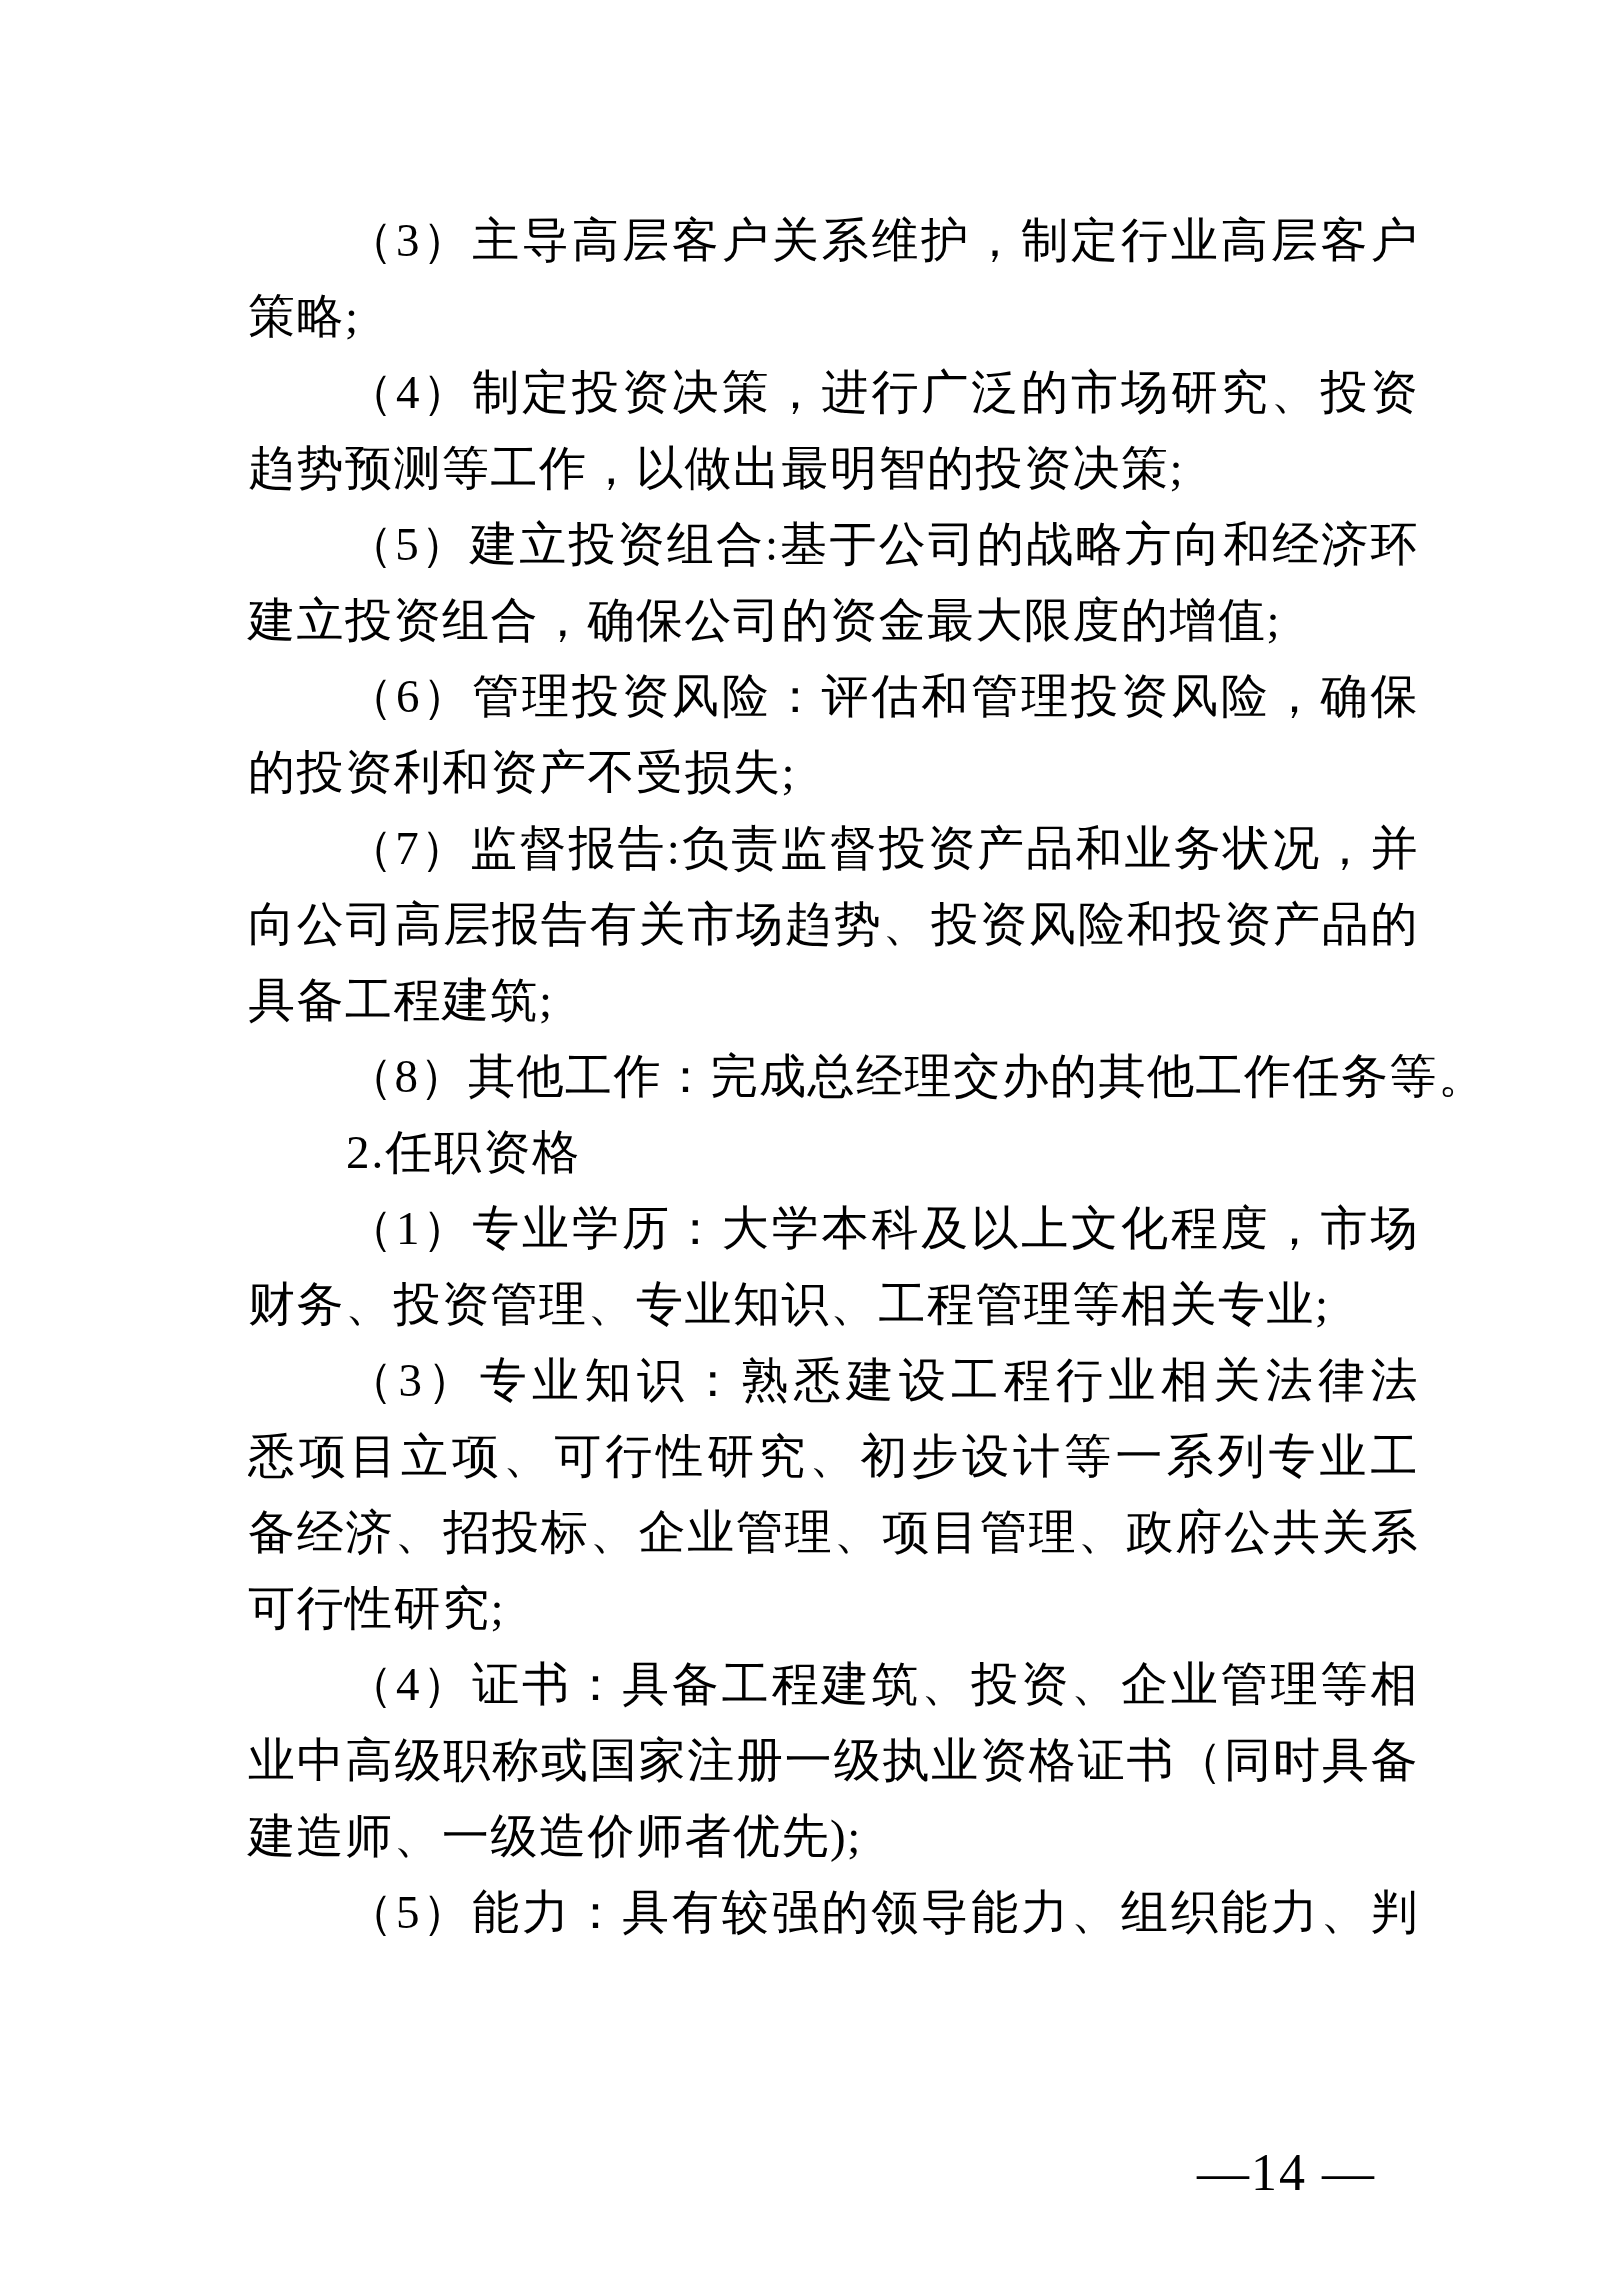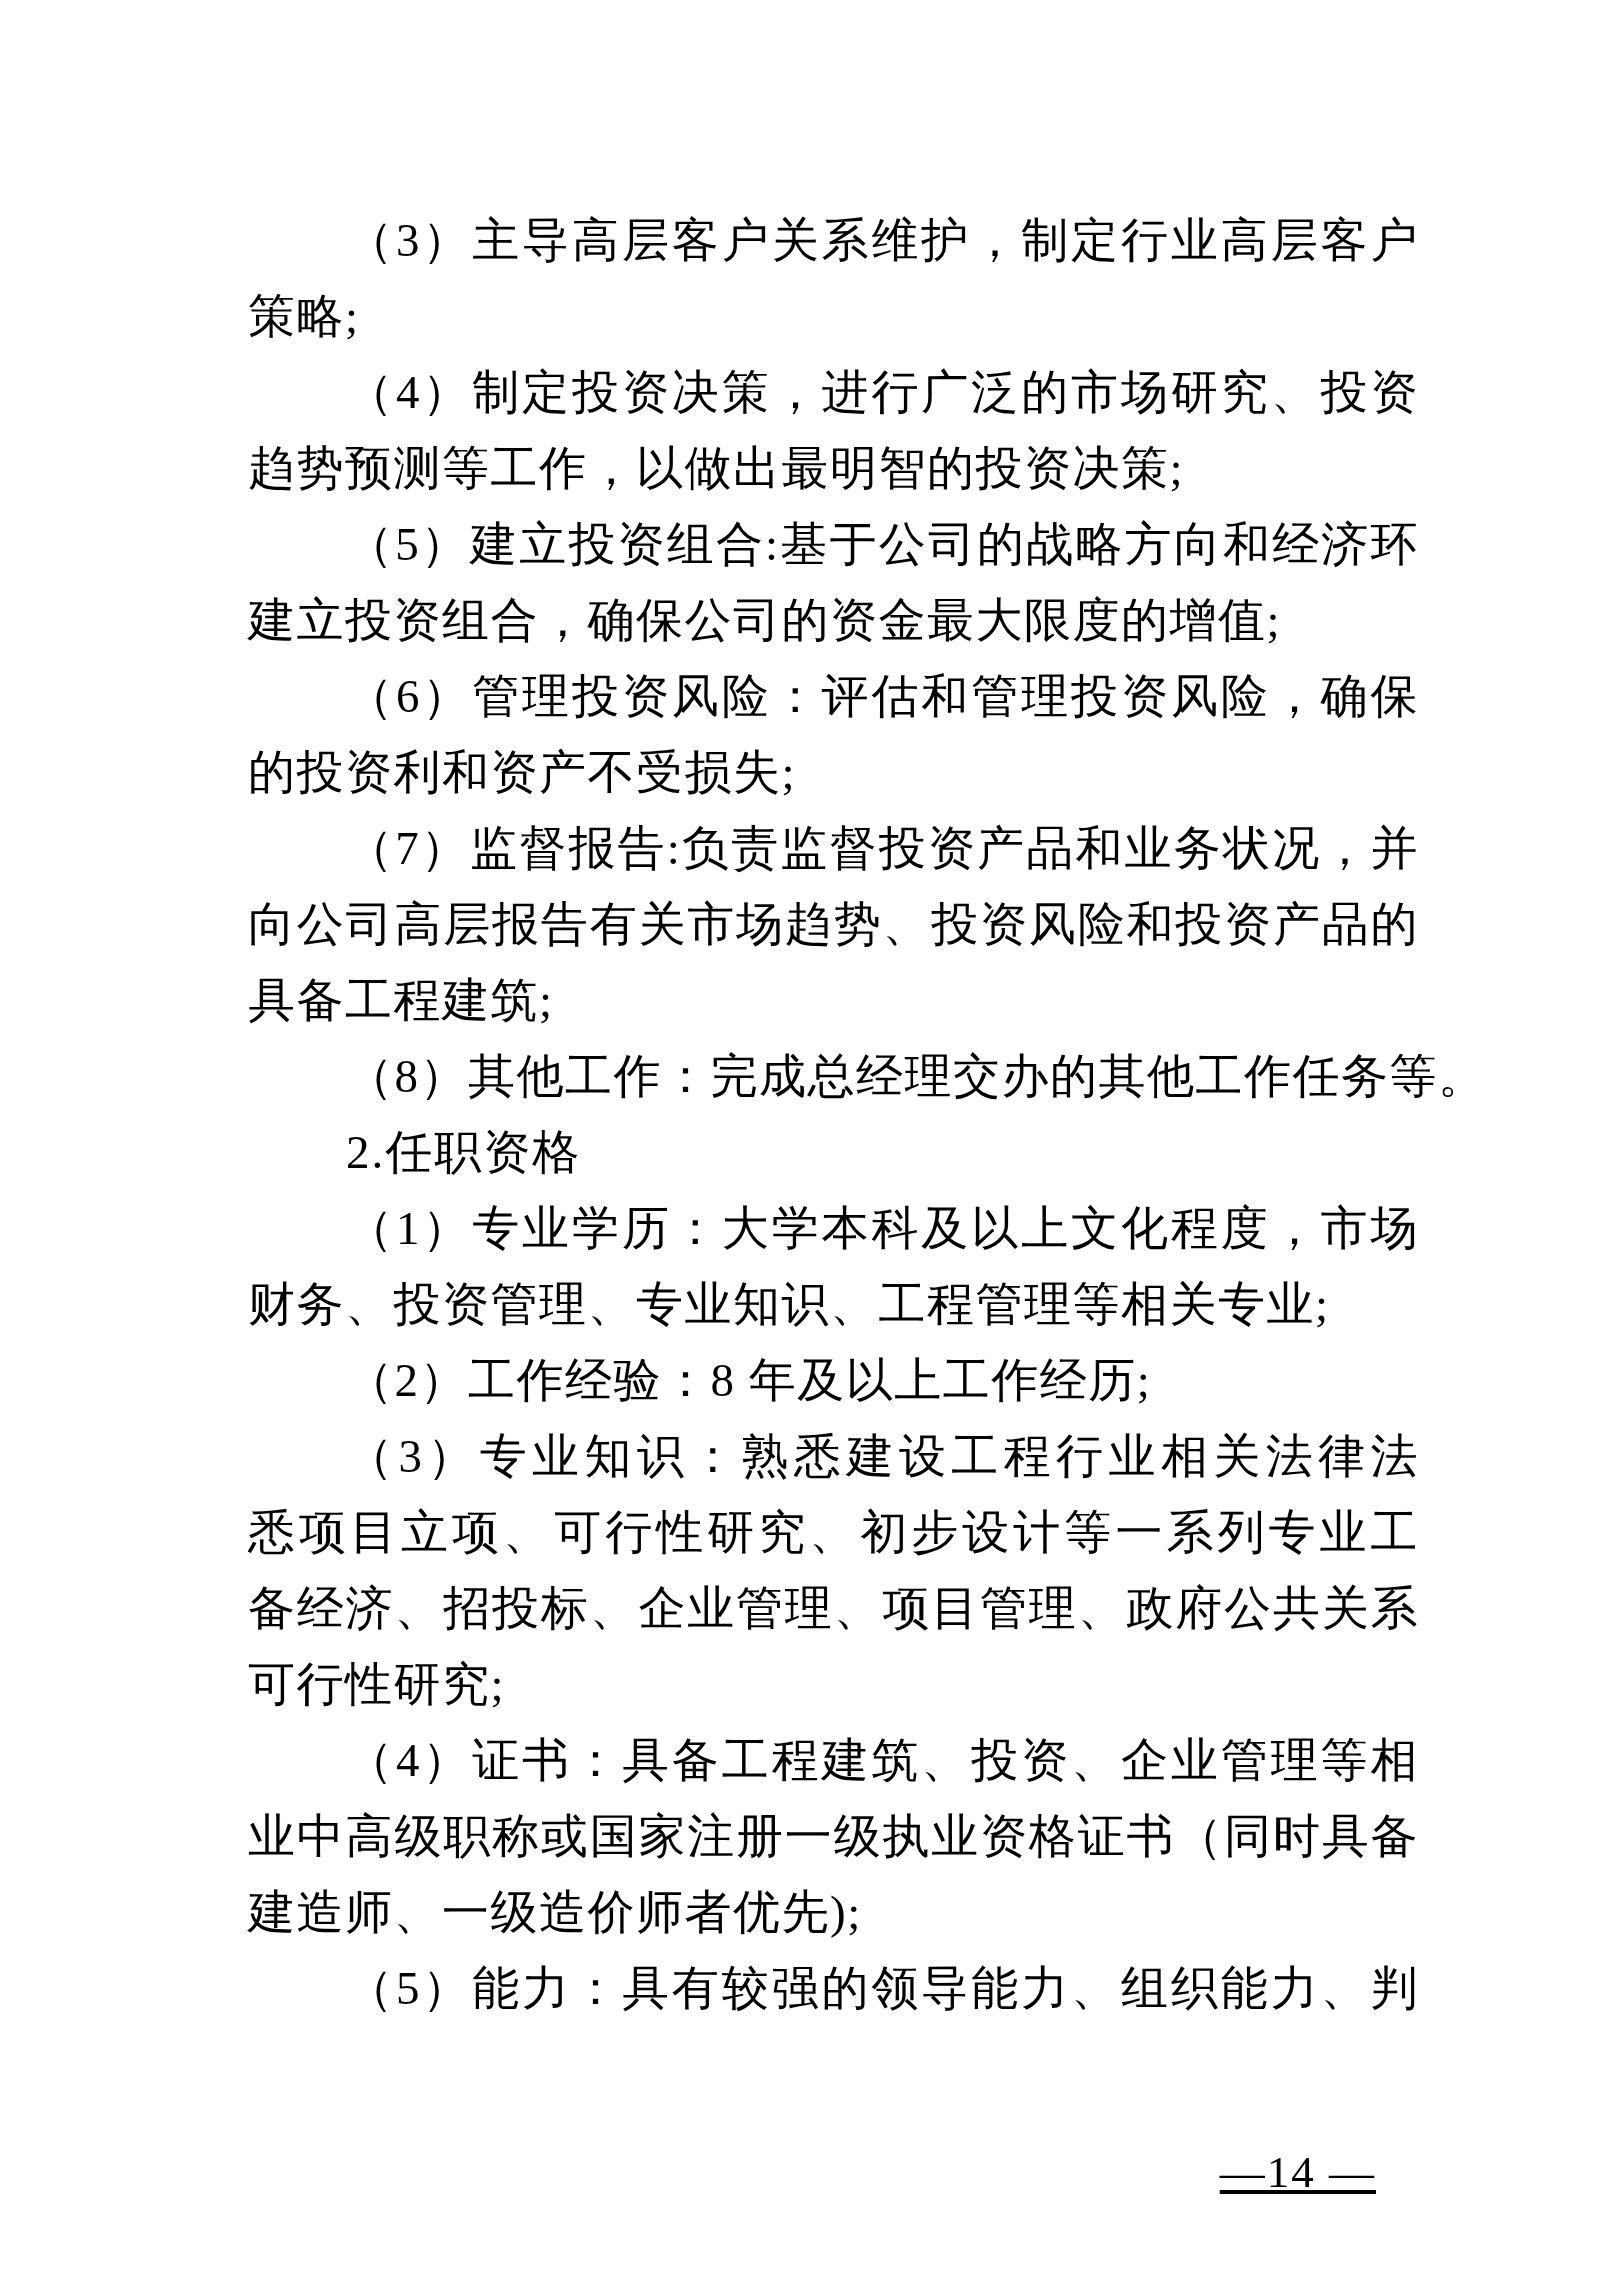--- a/index.html
+++ b/index.html
@@ -41,25 +41,24 @@
     padding-left: 98px;
   }
   .line.heading {
     font-weight: normal;
     letter-spacing: 2px;
   }
   .footer {
     position: absolute;
     top: 2143px;
     right: 245px;
-    font-size: 45px;
+    font-size: 52px;
     line-height: 59px;
     letter-spacing: 2px;
     color: #000000;
-    text-decoration: underline;
   }
 </style>
 </head>
 <body>
 
 <div class="page">
   <main class="doc">
     <div class="line indent full">（3）主导高层客户关系维护，制定行业高层客户管理</div>
     <div class="line">策略;</div>
     <div class="line indent full">（4）制定投资决策，进行广泛的市场研究、投资市场</div>
@@ -68,21 +67,20 @@
     <div class="line">建立投资组合，确保公司的资金最大限度的增值;</div>
     <div class="line indent full">（6）管理投资风险：评估和管理投资风险，确保公司</div>
     <div class="line">的投资利和资产不受损失;</div>
     <div class="line indent full">（7）监督报告:负责监督投资产品和业务状况，并及时</div>
     <div class="line full">向公司高层报告有关市场趋势、投资风险和投资产品的各种</div>
     <div class="line">具备工程建筑;</div>
     <div class="line indent">（8）其他工作：完成总经理交办的其他工作任务等。</div>
     <div class="line indent heading">2.任职资格</div>
     <div class="line indent full">（1）专业学历：大学本科及以上文化程度，市场营销、</div>
     <div class="line">财务、投资管理、专业知识、工程管理等相关专业;</div>
-    <div class="line indent">（2）工作经验：8 年及以上工作经历;</div>
     <div class="line indent full">（3）专业知识：熟悉建设工程行业相关法律法规，熟</div>
     <div class="line full">悉项目立项、可行性研究、初步设计等一系列专业工作，具</div>
     <div class="line full">备经济、招投标、企业管理、项目管理、政府公共关系等方</div>
     <div class="line">可行性研究;</div>
     <div class="line indent full">（4）证书：具备工程建筑、投资、企业管理等相关专</div>
     <div class="line full">业中高级职称或国家注册一级执业资格证书（同时具备一级</div>
     <div class="line">建造师、一级造价师者优先);</div>
     <div class="line indent full">（5）能力：具有较强的领导能力、组织能力、判断与</div>
   </main>
 

